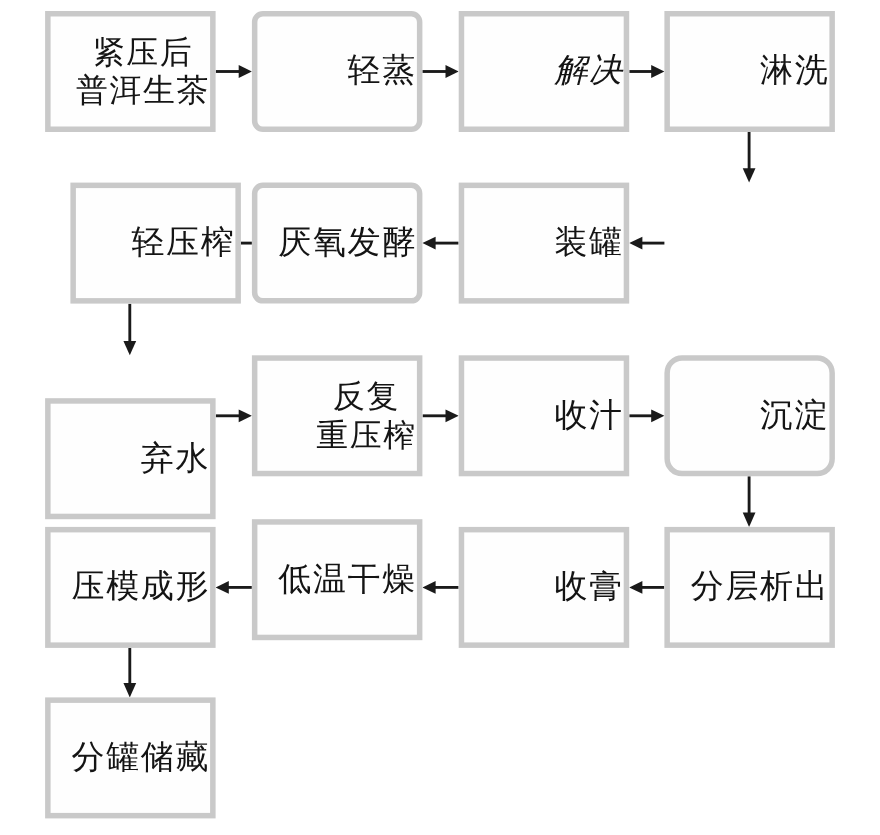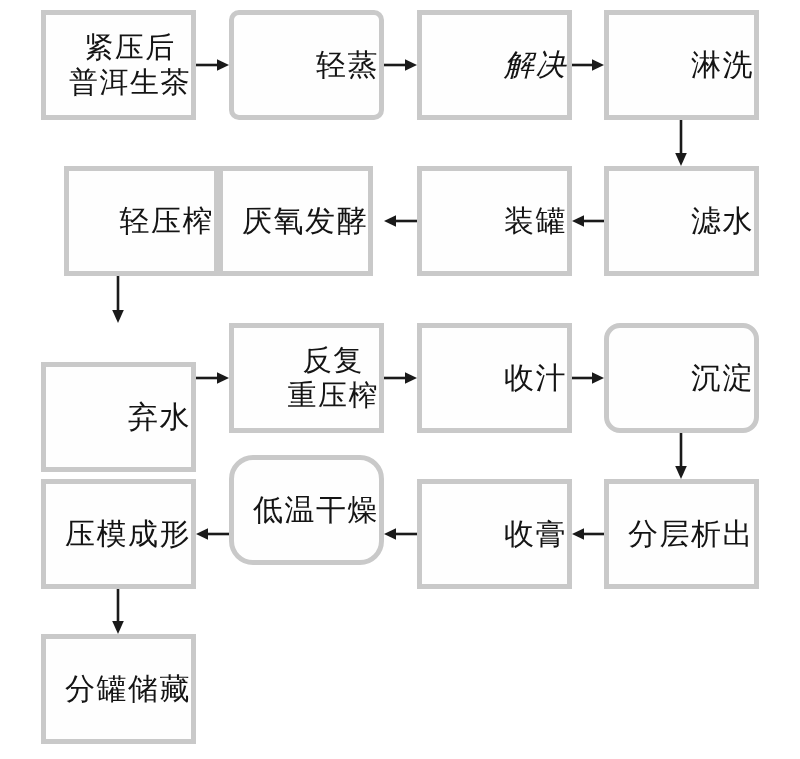--- a/index.html
+++ b/index.html
@@ -76,29 +76,26 @@
   </div>
 
   <div class="node" style="left:417px; top:10px;font-style:italic;">
     <span class="node-label">解决</span>
   </div>
 
   <div class="node" style="left:604px; top:10px;">
     <span class="node-label">淋洗</span>
   </div>
 
-  <div class="node" style="left:604px; top:166px;">
-    <span class="node-label">滤水</span>
-  </div>
 
   <div class="node" style="left:417px; top:166px;">
     <span class="node-label">装罐</span>
   </div>
 
-  <div class="node" style="left:218px; top:166px;">
+  <div class="node" style="left:229px; top:166px;border-radius:10px;">
     <span class="node-label">厌氧发酵</span>
   </div>
 
   <div class="node" style="left:41px; top:166px;margin-left:23px;">
     <span class="node-label">轻压榨</span>
   </div>
 
   <div class="node" style="left:41px; top:323px;margin-top:39px;">
     <span class="node-label">弃水</span>
   </div>
@@ -117,21 +114,21 @@
   </div>
 
   <div class="node" style="left:604px; top:479px;">
     <span class="node-label">分层析出</span>
   </div>
 
   <div class="node" style="left:417px; top:479px;padding-left:28px;">
     <span class="node-label">收膏</span>
   </div>
 
-  <div class="node" style="left:229px; top:455px;border-radius:24px;">
+  <div class="node" style="left:229px; top:472px;">
     <span class="node-label">低温干燥</span>
   </div>
 
   <div class="node" style="left:41px; top:479px;">
     <span class="node-label">压模成形</span>
   </div>
 
   <div class="node" style="left:41px; top:634px;">
     <span class="node-label">分罐储藏</span>
   </div>

